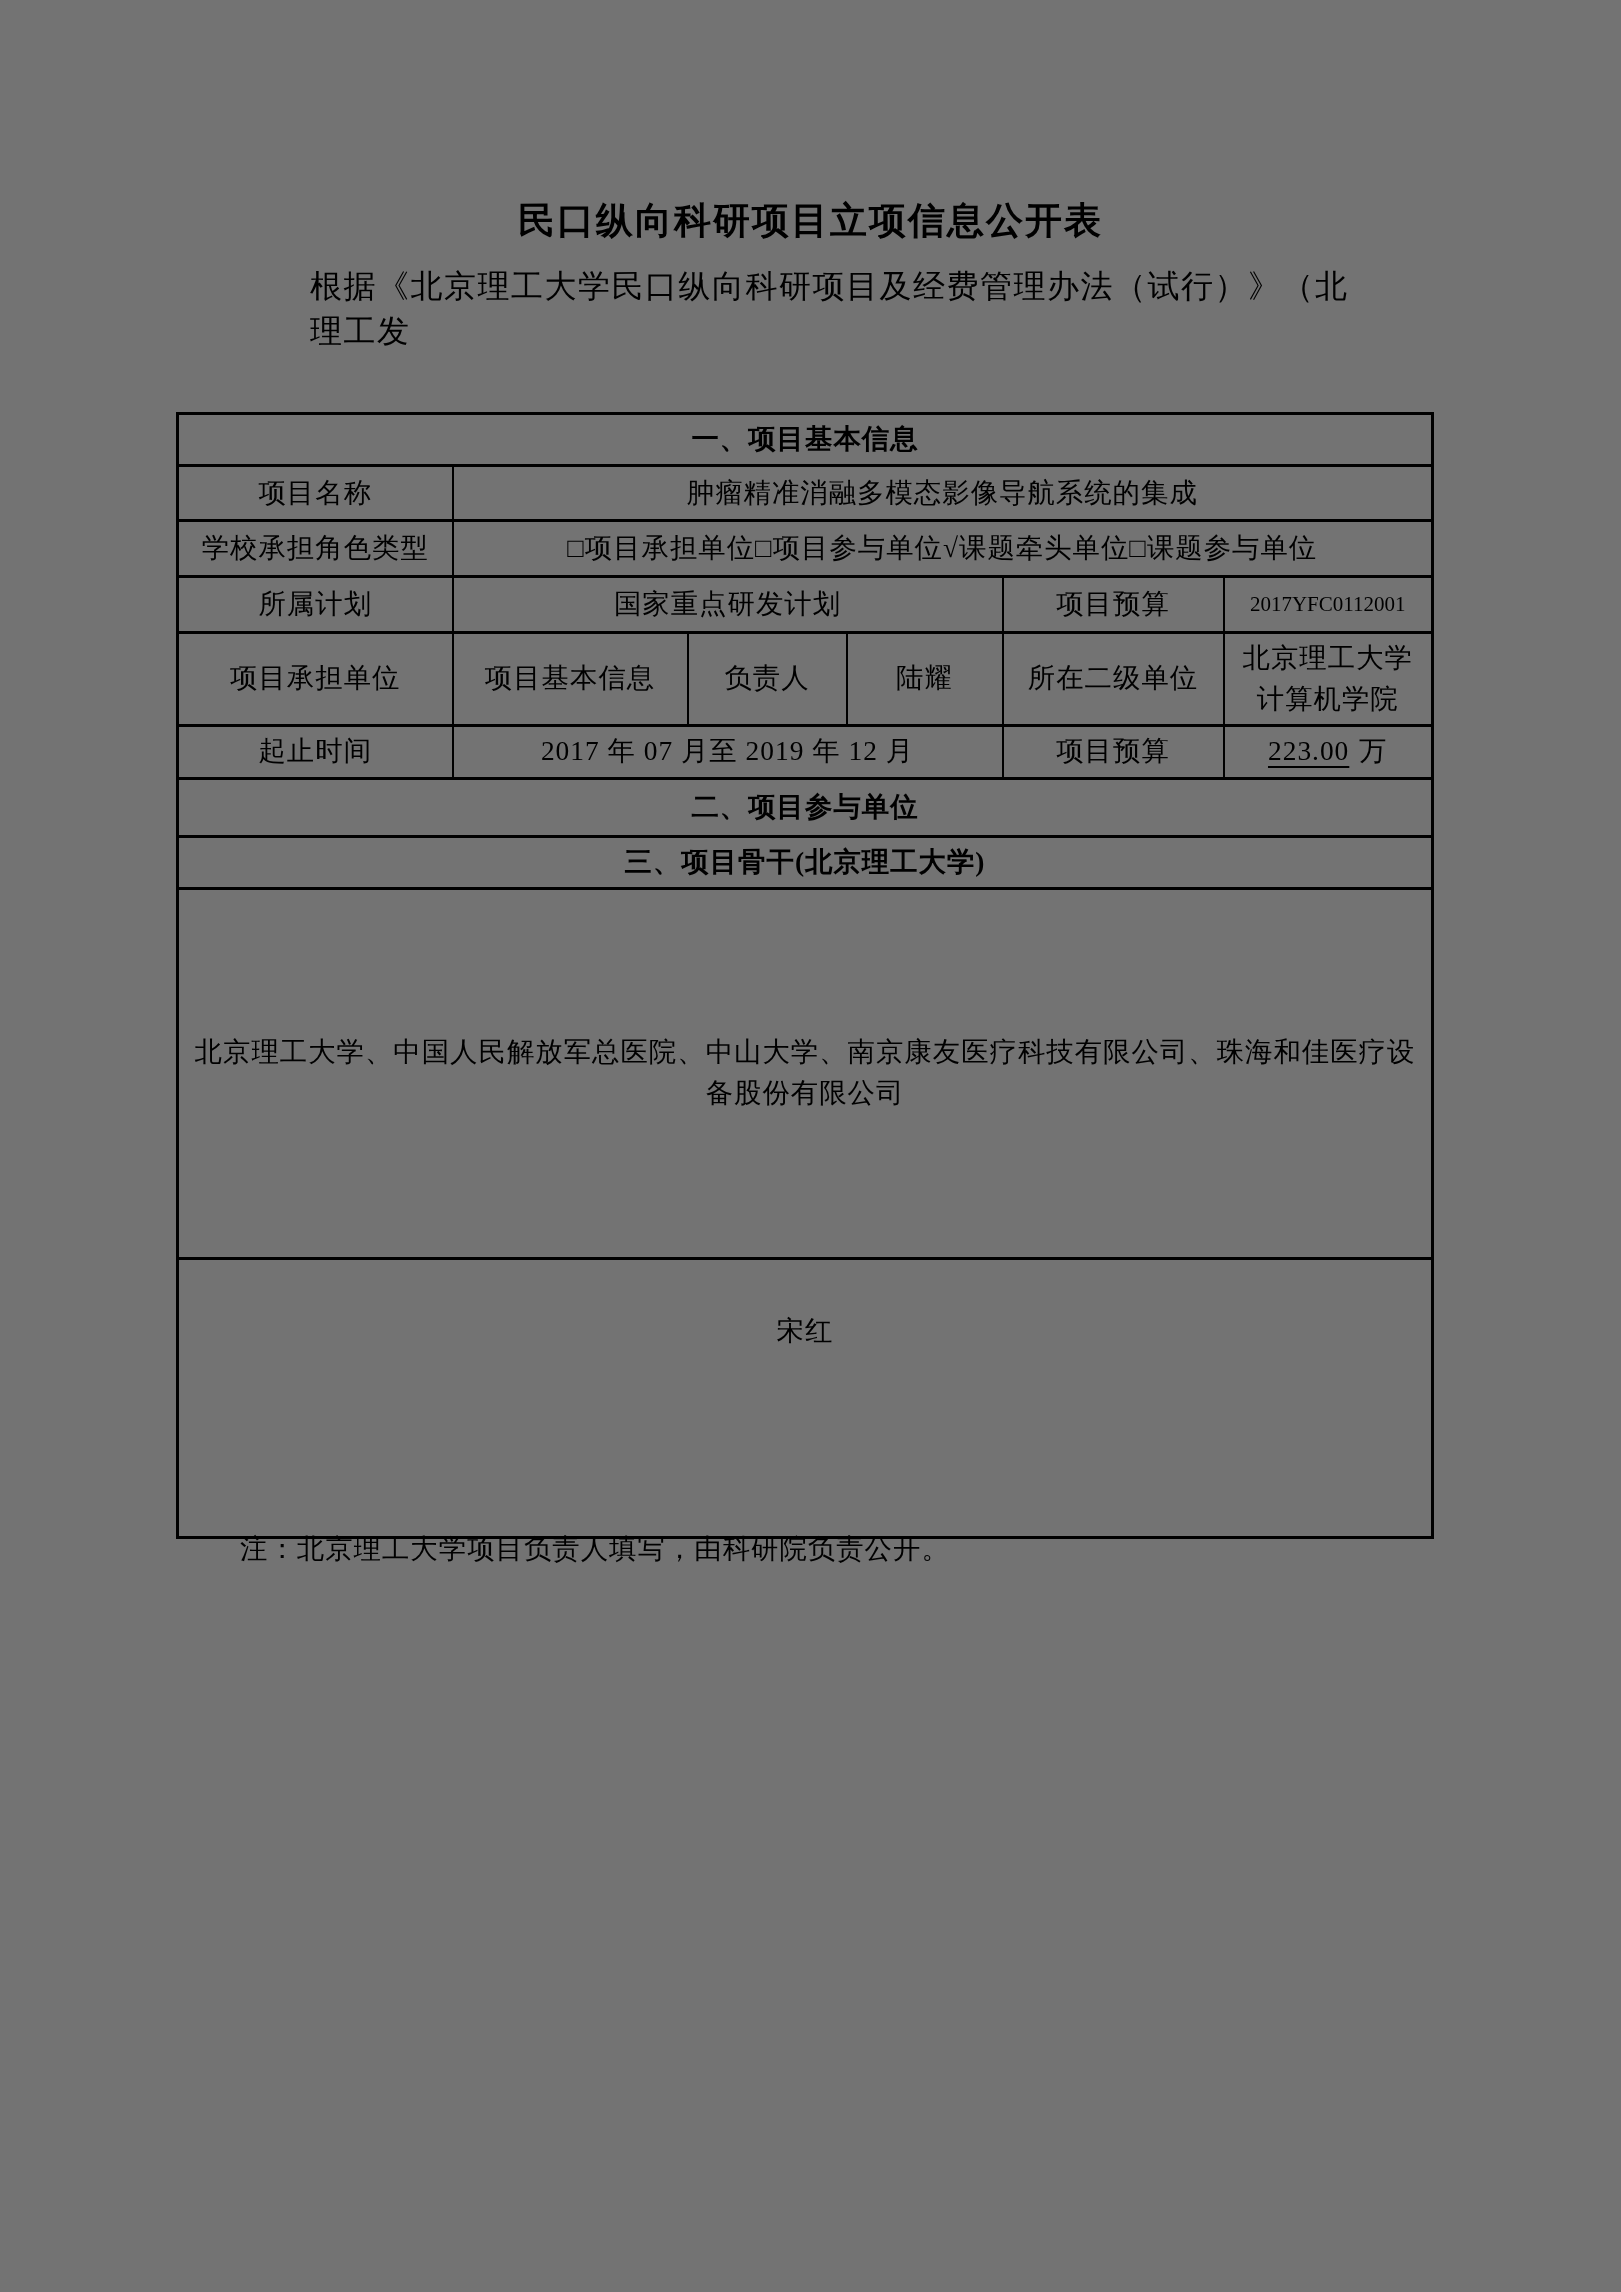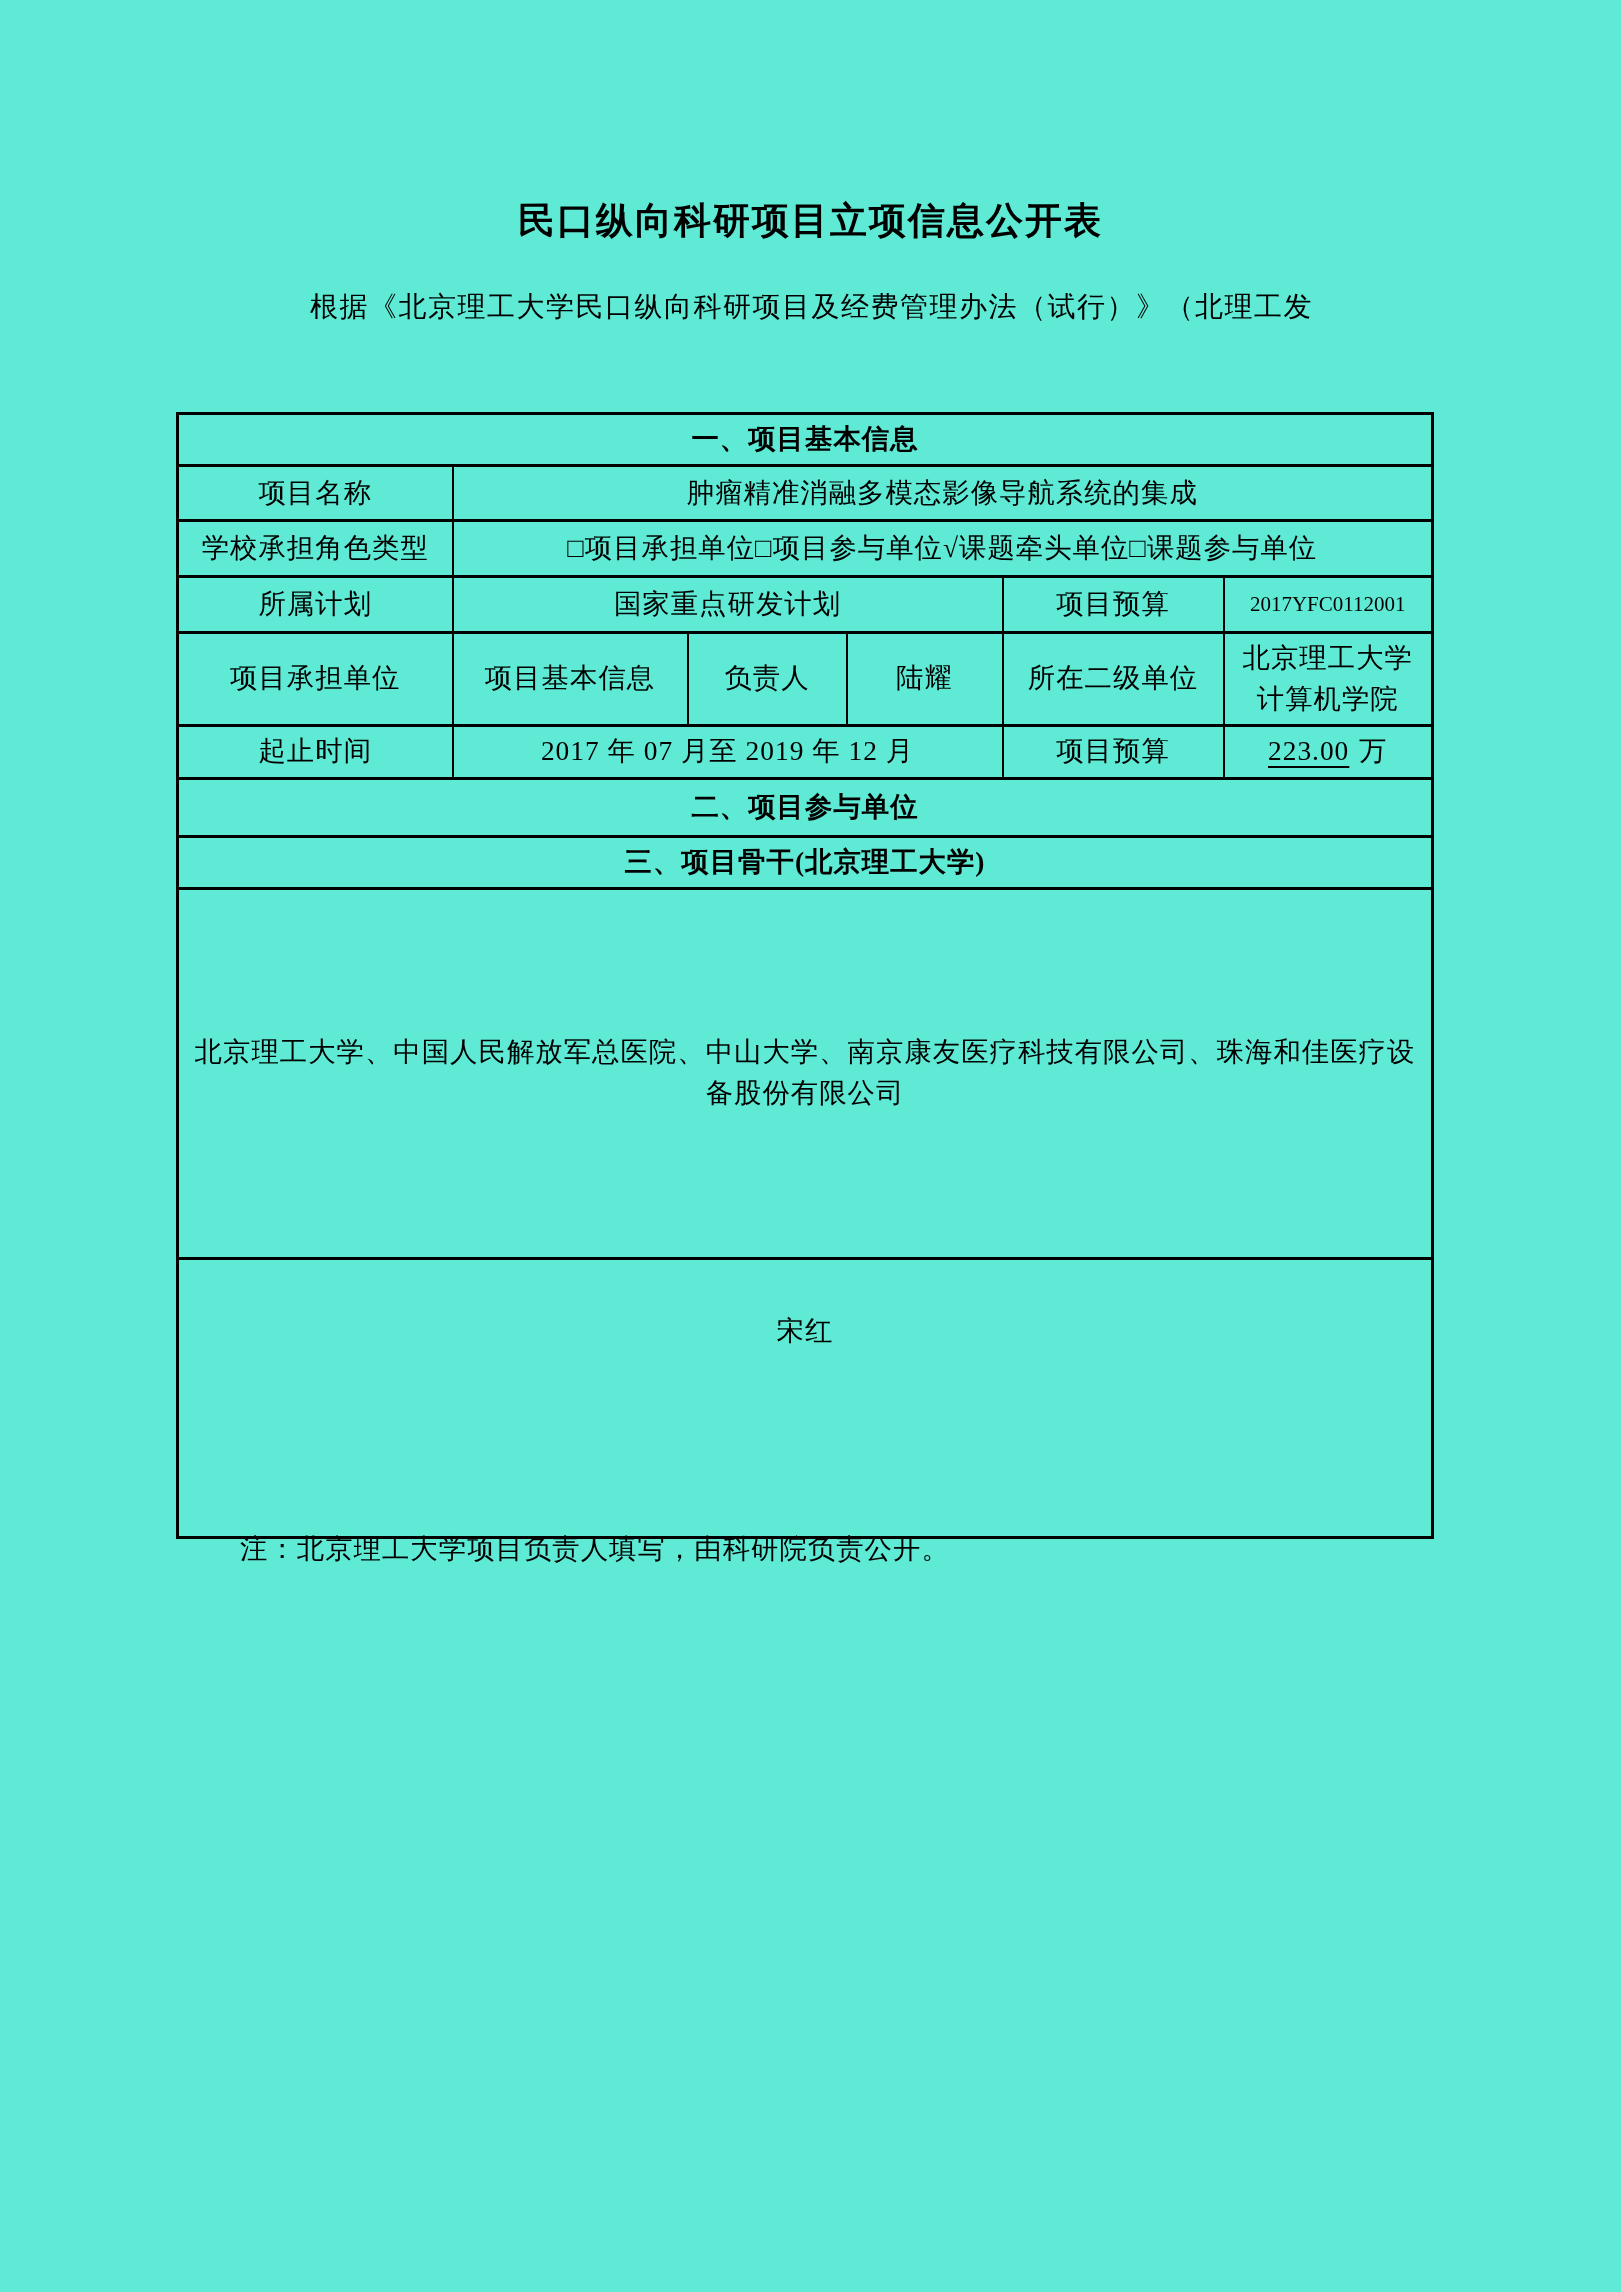--- a/index.html
+++ b/index.html
@@ -4,30 +4,30 @@
 <style>
   * { margin:0; padding:0; box-sizing:border-box; }
   html,body { background:#ffffff; }
   body {
     width:1621px; height:2293px;
     font-family:"Liberation Serif","DejaVu Serif",serif;
     color:#000;
   }
   .page {
     position:relative; width:1621px; height:2293px;
-    background:#5eead4; overflow:hidden;padding-left:7px;
+    background:#737373; overflow:hidden;padding-left:7px;
   }
   .doc-title {
     position:absolute; top:196px; left:0; width:100%;
     text-align:center; font-size:37px; font-weight:bold;
     letter-spacing:2px;
   }
   .intro {
-    position:absolute; left:263px; top:284px; width:1117px;
-    font-size:28px; line-height:45px; letter-spacing:1.5px;
+    position:absolute; left:263px; top:264px; width:1117px;
+    font-size:32px; line-height:45px; letter-spacing:1.5px;
   }
   .intro .line { display:block; }
   .intro .line1 { padding-left:47px; }
   table.form {
     position:absolute; left:176px; top:412px; width:1255px;
     border-collapse:collapse; table-layout:fixed;
     font-size:27.4px; letter-spacing:1px;
     border:3.9px solid #000;
   }
   table.form td {

